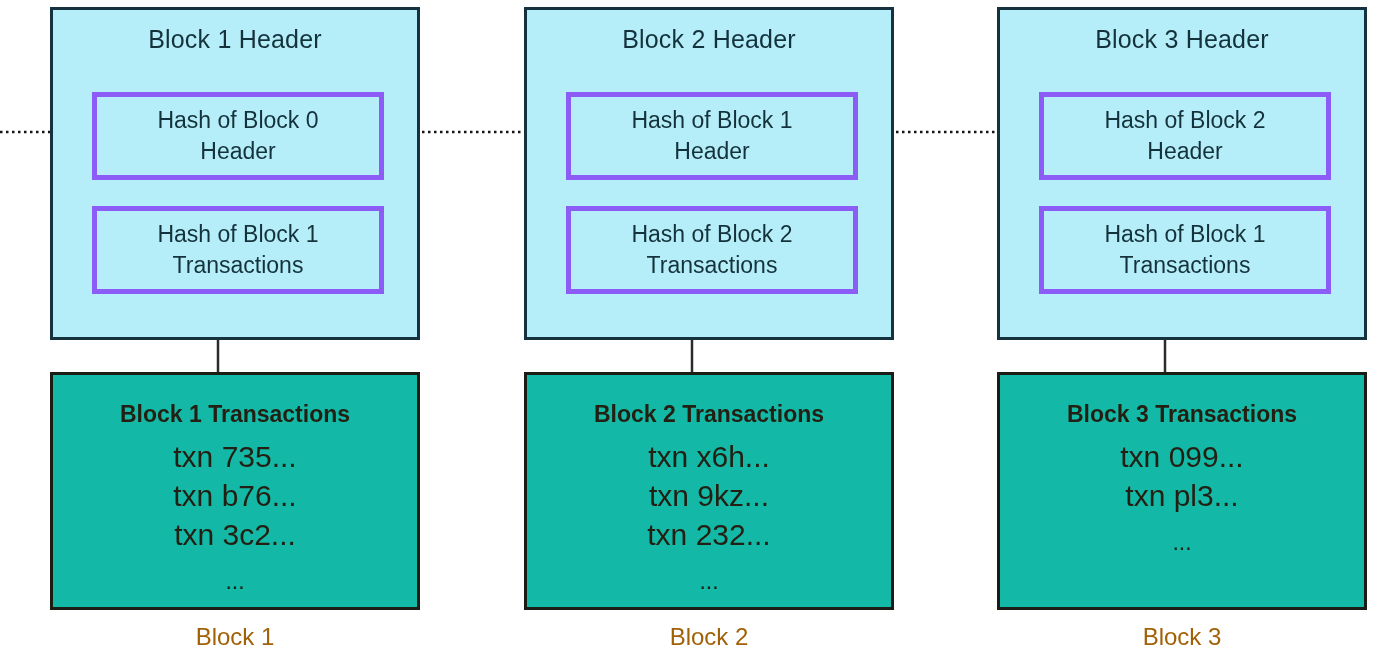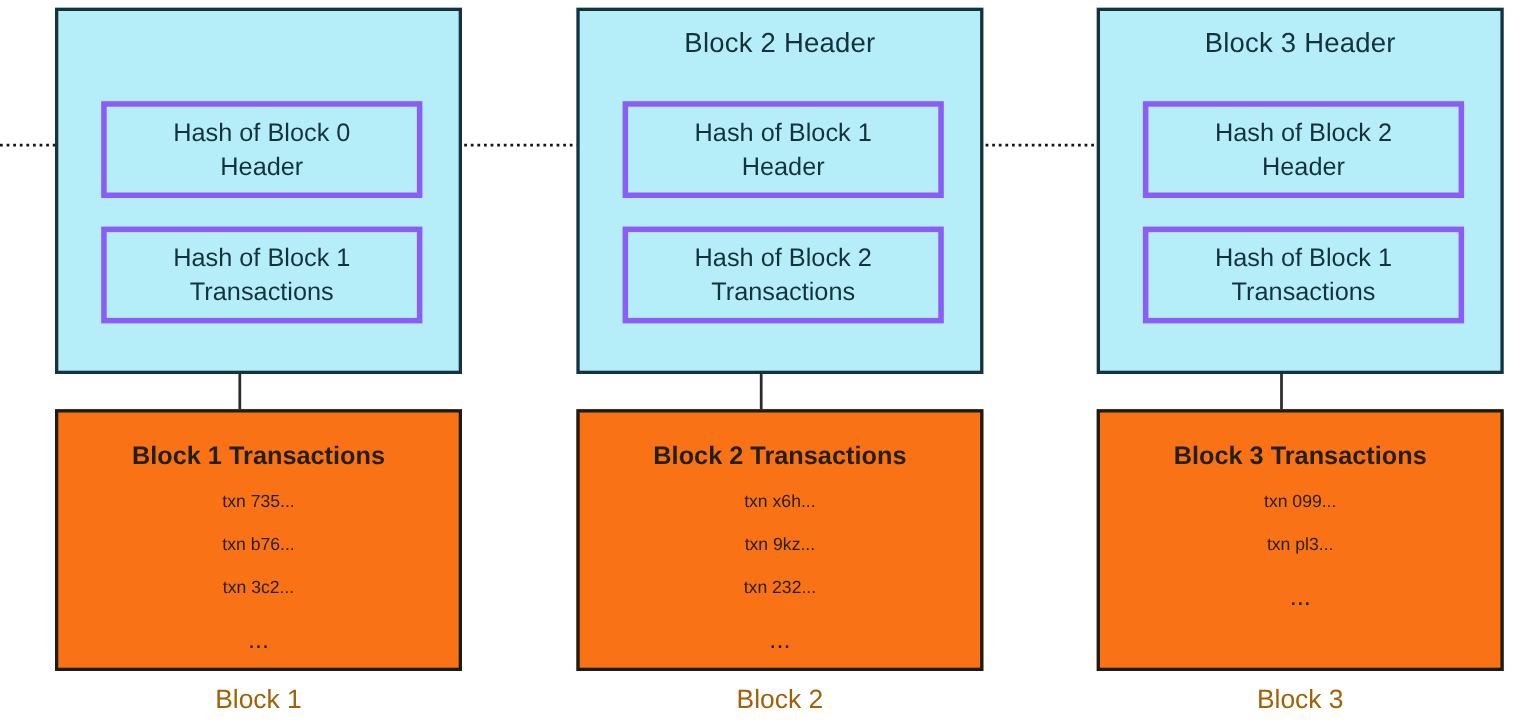--- a/index.html
+++ b/index.html
@@ -77,21 +77,21 @@
   }
 
   
   .txn-box {
     position: absolute;
     left: 0;
     top: 372px;
     width: 100%;
     height: 238px;
     box-sizing: border-box;
-    background: #f97316;
+    background: #14b8a6;
     border: 3px solid #1c1c16;
     color: #231f12;
   }
   .txn-title {
     position: absolute;
     left: 0;
     top: 25px;
     width: 100%;
     text-align: center;
     font-size: 23px;
@@ -100,21 +100,21 @@
     white-space: nowrap;
   }
   .txn-list {
     position: absolute;
     left: 0;
     top: 62px;
     width: 100%;
     text-align: center;
   }
   .txn-item {
-    font-size: 16px;
+    font-size: 30px;
     line-height: 39px;
     white-space: nowrap;
   }
   .txn-ellipsis {
     font-size: 23px;
     line-height: 39px;
     margin-top: 8px;
   }
 
   
@@ -159,20 +159,21 @@
     <line x1="896" y1="132" x2="1031" y2="132" stroke="#151515" stroke-width="2.5" stroke-dasharray="2.5 3.5" marker-end="url(#arrowRight)"></line>
 
     <line x1="218" y1="372" x2="218" y2="293" stroke="#2b2b2b" stroke-width="2.5" marker-end="url(#arrowUp)"></line>
     <line x1="692" y1="372" x2="692" y2="293" stroke="#2b2b2b" stroke-width="2.5" marker-end="url(#arrowUp)"></line>
     <line x1="1165" y1="372" x2="1165" y2="293" stroke="#2b2b2b" stroke-width="2.5" marker-end="url(#arrowUp)"></line>
   </svg>
 
   <div class="block-col c1">
 
     <div class="header-box">
+      <div class="header-title">Block 1 Header</div>
 
       <div class="hash-box top">
         <div class="hash-line">Hash of Block 0</div>
         <div class="hash-line">Header</div>
       </div>
 
       <div class="hash-box bottom">
         <div class="hash-line">Hash of Block 1</div>
         <div class="hash-line">Transactions</div>
       </div>

